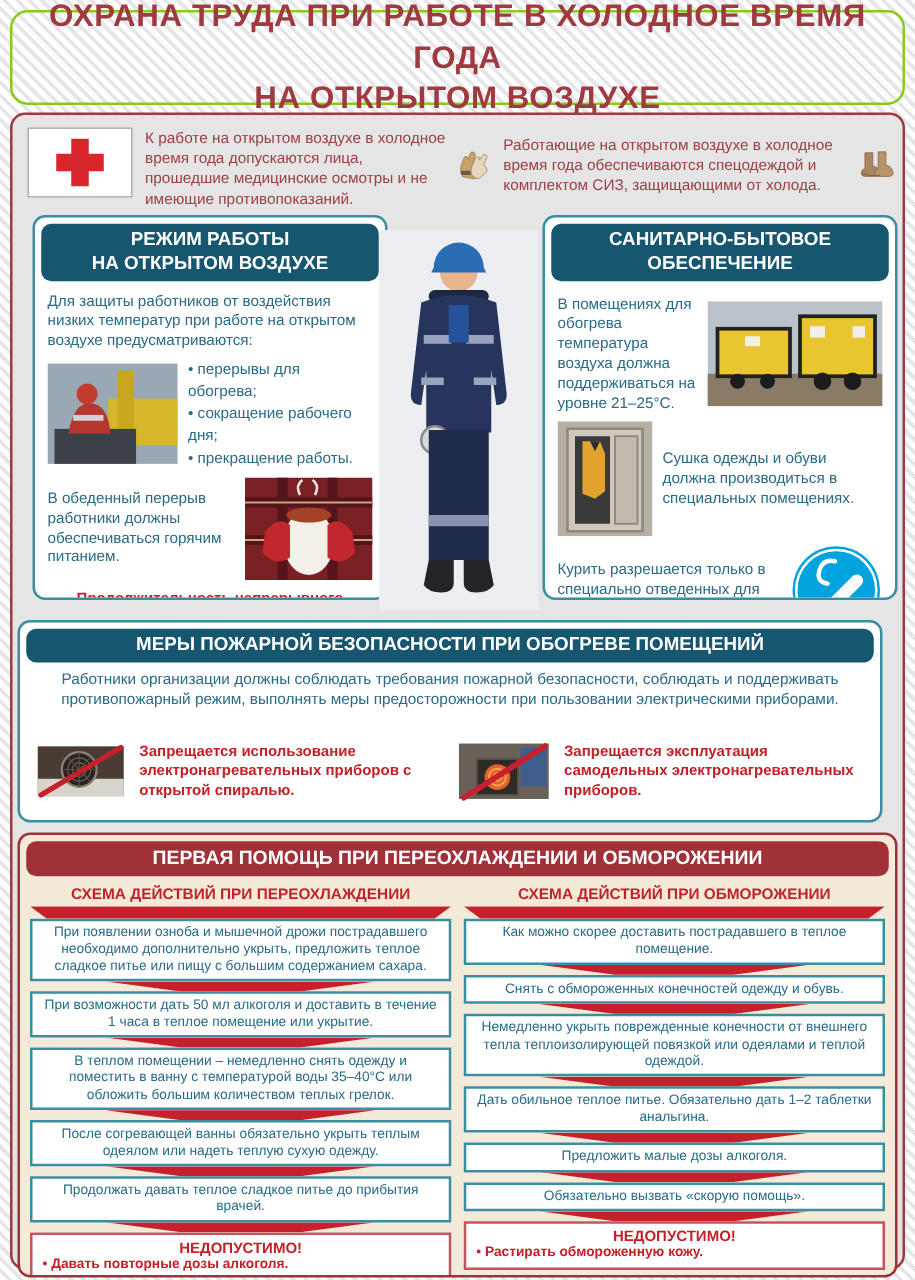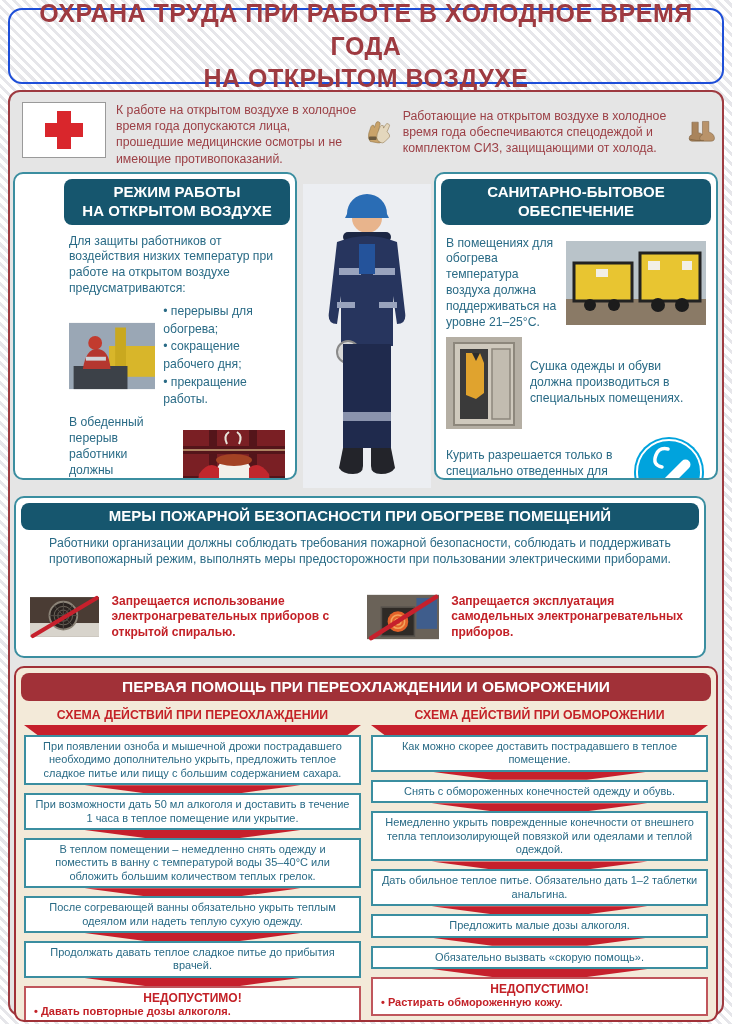--- a/index.html
+++ b/index.html
@@ -5,21 +5,21 @@
   * { margin:0; padding:0; box-sizing:border-box; }
   html,body { width:732px; height:1024px; }
   body {
     font-family:"Liberation Sans","DejaVu Sans",sans-serif;
     background:repeating-linear-gradient(45deg,#ffffff 0px,#ffffff 4px,#e6e6ea 4px,#e6e6ea 7px);
     position:relative; overflow:hidden;
     -webkit-font-smoothing:antialiased;
   }
   .title-box{
     position:absolute; left:8px; top:8px; width:716px; height:76px;
-    border:2px solid #1d4ed8; border-radius:14px;
+    border:2px solid #84cc16; border-radius:14px;
     display:flex; flex-direction:column; justify-content:center; align-items:center;
     color:#9e3a40; font-weight:bold; font-size:25px; line-height:1.3; letter-spacing:.5px;
     text-align:center;
   }
   .frame{
     position:absolute; left:8px; top:90px; width:716px; height:926px;
     border:2px solid #9e3a40; border-radius:12px; background:#e5e5e5;
   }
   
   .info-left{ position:absolute; left:12px; top:10px; width:336px; display:flex; gap:10px; align-items:flex-start; }
@@ -32,21 +32,21 @@
     margin:5px; background:#16566e; color:#fff; border-radius:8px;
     text-align:center; font-weight:bold; font-size:15px; line-height:1.25; padding:4px 6px;
   }
   .sec-body{ padding:4px 10px 6px; }
   .teal{ color:#2a6b86; font-size:12.2px; line-height:1.3; }
   .rednote{ color:#c32127; font-weight:bold; font-size:12px; line-height:1.35; text-align:center; margin-top:6px; }
   .row{ display:flex; gap:8px; align-items:center; margin-top:6px; }
   ul.plain{ list-style:none; }
   ul.plain li{ color:#2a6b86; font-size:12.2px; line-height:1.45; }
   ul.plain li::before{ content:"•\00a0"; }
-  .sec-work{ left:3px; top:80px; width:284px; height:308px;padding-left:44px; }
+  .sec-work{ left:16px; top:80px; width:284px; height:308px; }
   .sec-san{ left:424px; top:80px; width:284px; height:308px; }
   .worker-fig{ position:absolute; left:293px; top:92px; width:128px; height:304px; }
   
   .sec-fire{ left:4px; top:404px; width:692px; height:162px; }
   .fire-intro{ color:#2a6b86; font-size:12.3px; line-height:1.35; text-align:center; margin:4px auto 2px; width:92%; }
   .fire-row{ display:flex; gap:14px; padding:4px 14px; align-items:center; }
   .fire-item{ display:flex; gap:12px; align-items:center; flex:1; }
   .ban-text{ color:#c32127; font-weight:bold; font-size:12px; line-height:1.3; }
   
   .sec-aid{ position:absolute; left:4px; top:574px; width:704px; height:356px;

